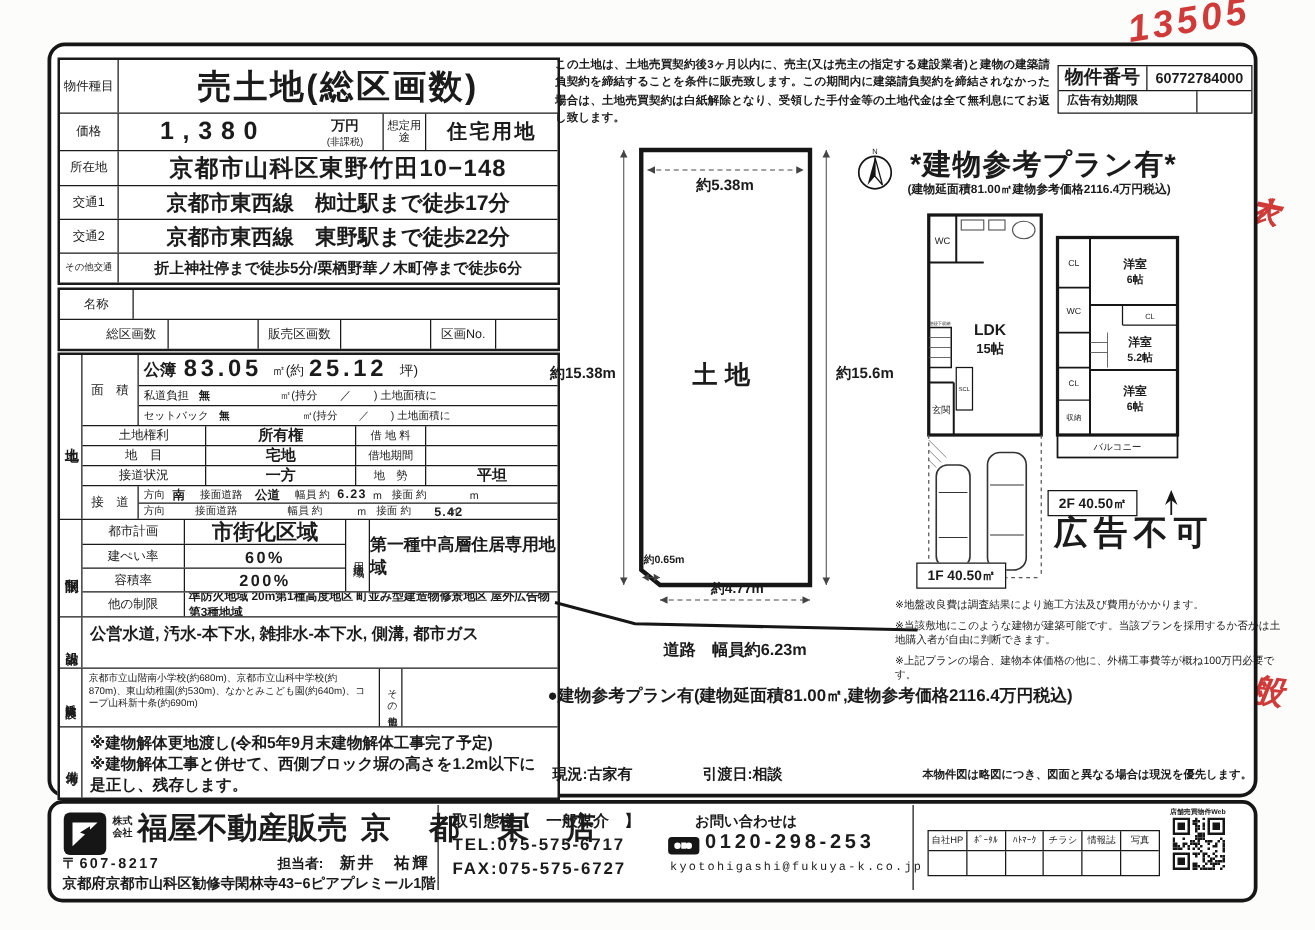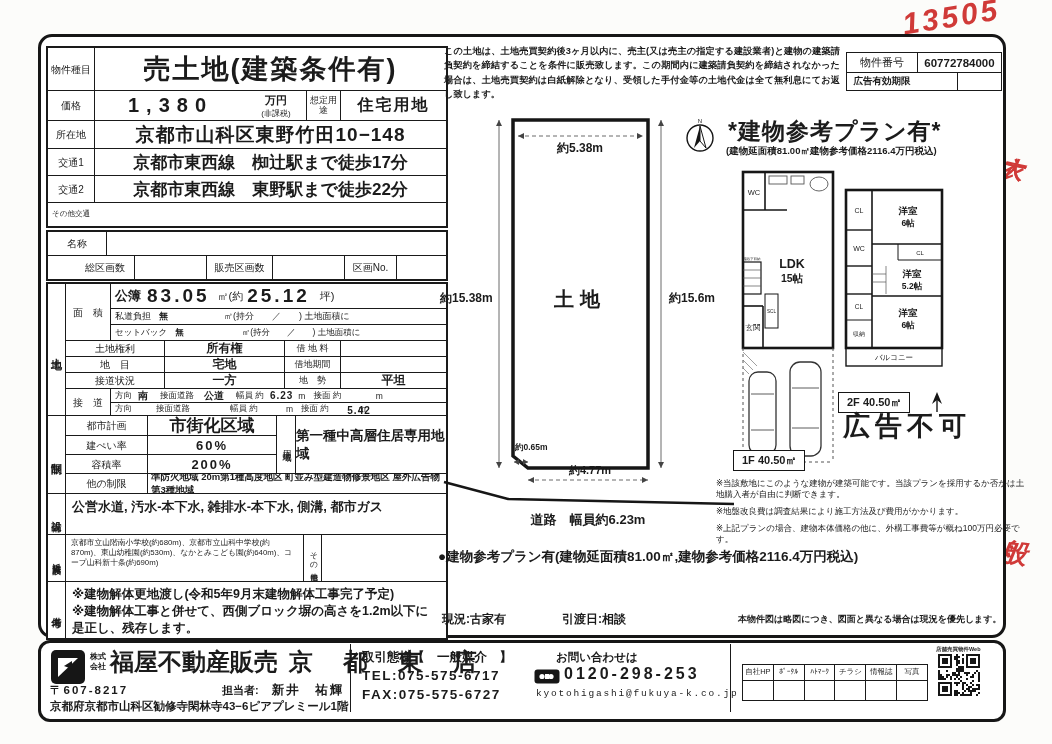--- a/index.html
+++ b/index.html
@@ -34,21 +34,21 @@
 
   <div class="abs hand red" style="left:902px;top:0px;font-size:30px;transform:rotate(-9deg);letter-spacing:3px;">13505</div>
   <div class="abs hand red vert" style="left:1004px;top:138px;font-size:23px;transform:rotate(12deg);">衣大</div>
   <div class="abs hand red" style="left:1000px;top:535px;font-size:27px;transform:rotate(8deg);">般</div>
 
   <div class="abs mainbox" style="left:38px;top:34px;width:962px;height:598px;"></div>
 
   <div class="abs tbl" style="left:46px;top:46px;width:402px;">
     <div class="row first" style="height:42px;">
       <div class="c first lbl" style="width:46px;">物件種目</div>
-      <div class="c big-title" style="flex:1;">売土地(建築条件有)</div>
+      <div class="c big-title" style="flex:1;">売土地(総区画数)</div>
     </div>
     <div class="row" style="height:30px;">
       <div class="c first lbl" style="width:46px;">価格</div>
       <div class="c val-b" style="width:152px;font-size:20px;letter-spacing:7px;border-left:1.5px solid #1a1a1a;">1,380</div>
       <div class="c" style="width:60px;flex-direction:column;font-size:10px;border-left:none;">
         <span style="font-size:11px;font-weight:bold;">万円</span>
         <span style="font-size:8px;">(非課税)</span>
       </div>
       <div class="c lbl" style="width:34px;font-size:9px;">想定用途</div>
       <div class="c val-b" style="flex:1;font-size:16px;letter-spacing:2px;">住宅用地</div>
@@ -60,20 +60,21 @@
     <div class="row" style="height:27px;">
       <div class="c first lbl" style="width:46px;">交通1</div>
       <div class="c val-b" style="flex:1;font-size:17px;">京都市東西線　椥辻駅まで徒歩17分</div>
     </div>
     <div class="row" style="height:27px;">
       <div class="c first lbl" style="width:46px;">交通2</div>
       <div class="c val-b" style="flex:1;font-size:17px;">京都市東西線　東野駅まで徒歩22分</div>
     </div>
     <div class="row" style="height:24px;">
       <div class="c first lbl" style="width:46px;font-size:7.5px;">その他交通</div>
+      <div class="c val-b" style="flex:1;font-size:12px;">折上神社停まで徒歩5分/栗栖野華ノ木町停まで徒歩6分</div>
     </div>
   </div>
 
   <div class="abs tbl" style="left:46px;top:230px;width:402px;">
     <div class="row first" style="height:23px;">
       <div class="c first lbl" style="width:58px;">名称</div>
       <div class="c" style="flex:1;"></div>
     </div>
     <div class="row" style="height:24px;padding-left:28px;">
       <div class="c first lbl" style="width:58px;">総区画数</div>
@@ -207,21 +208,21 @@
         <span>※建物解体更地渡し(令和5年9月末建物解体工事完了予定)</span>
         <span>※建物解体工事と併せて、西側ブロック塀の高さを1.2m以下に是正し、残存します。</span>
       </div>
     </div>
   </div>
 
   <div class="abs" style="left:444px;top:44px;width:396px;font-size:9.2px;font-weight:bold;line-height:1.55;text-align:justify;">この土地は、土地売買契約後3ヶ月以内に、売主(又は売主の指定する建設業者)と建物の建築請負契約を締結することを条件に販売致します。この期間内に建築請負契約を締結されなかった場合は、土地売買契約は白紙解除となり、受領した手付金等の土地代金は全て無利息にてお返し致します。</div>
 
   <div class="abs tbl" style="left:846px;top:52px;width:156px;border-width:1.8px;">
     <div class="row first" style="height:19px;">
-      <div class="c first lbl" style="width:70px;font-size:11px;font-weight:normal;">物件番号</div>
+      <div class="c first lbl" style="width:70px;font-size:15px;font-weight:bold;">物件番号</div>
       <div class="c val-b" style="flex:1;font-size:11.5px;">60772784000</div>
     </div>
     <div class="row" style="height:18px;gap:40px;">
       <div class="c first lbl" style="width:70px;font-size:9.5px;font-weight:bold;">広告有効期限</div>
       <div class="c" style="flex:1;"></div>
     </div>
   </div>
 
   <svg class="abs" style="left:438px;top:106px;" width="300" height="425" viewBox="0 0 300 425">
     <polygon points="75,14 210,14 210,362 90,362 75,350" fill="none" stroke="#161616" stroke-width="3.5"></polygon>
@@ -322,22 +323,22 @@
   </svg>
   <div class="abs" style="left:838px;top:392px;border:1.6px solid #161616;padding:2px 8px;font-size:11px;font-weight:bold;background:#fff;">2F 40.50㎡</div>
   <svg class="abs" style="left:930px;top:390px;" width="14" height="24" viewBox="0 0 14 24">
     <polygon points="7,2 2,14 7,10 12,14" fill="#161616"></polygon>
     <line x1="7" y1="10" x2="7" y2="22" stroke="#161616" stroke-width="1.4"></line>
   </svg>
 
   <div class="abs" style="left:843px;top:408px;font-size:27px;font-weight:bold;letter-spacing:5px;">広告不可</div>
 
   <div class="abs" style="left:716px;top:478px;width:312px;">
+    <div class="note-small" style="margin-bottom:6px;">※地盤改良費は調査結果により施工方法及び費用がかかります。</div>
     <div class="note-small" style="margin-bottom:6px;">※当該敷地にこのような建物が建築可能です。当該プランを採用するか否かは土地購入者が自由に判断できます。</div>
-    <div class="note-small" style="margin-bottom:6px;">※地盤改良費は調査結果により施工方法及び費用がかかります。</div>
     <div class="note-small">※上記プランの場合、建物本体価格の他に、外構工事費等が概ね100万円必要です。</div>
   </div>
 
   <div class="abs" style="left:438px;top:548px;width:560px;font-size:13.5px;font-weight:bold;">●建物参考プラン有(建物延面積81.00㎡,建物参考価格2116.4万円税込)</div>
 
   <div class="abs val-b" style="left:442px;top:611px;font-size:12px;">現況:古家有</div>
   <div class="abs val-b" style="left:562px;top:611px;font-size:12px;">引渡日:相談</div>
   <div class="abs val-b" style="left:738px;top:613px;font-size:9px;">本物件図は略図につき、図面と異なる場合は現況を優先します。</div>
 
   <div class="abs footbox" style="left:38px;top:640px;width:962px;height:76px;"></div>

